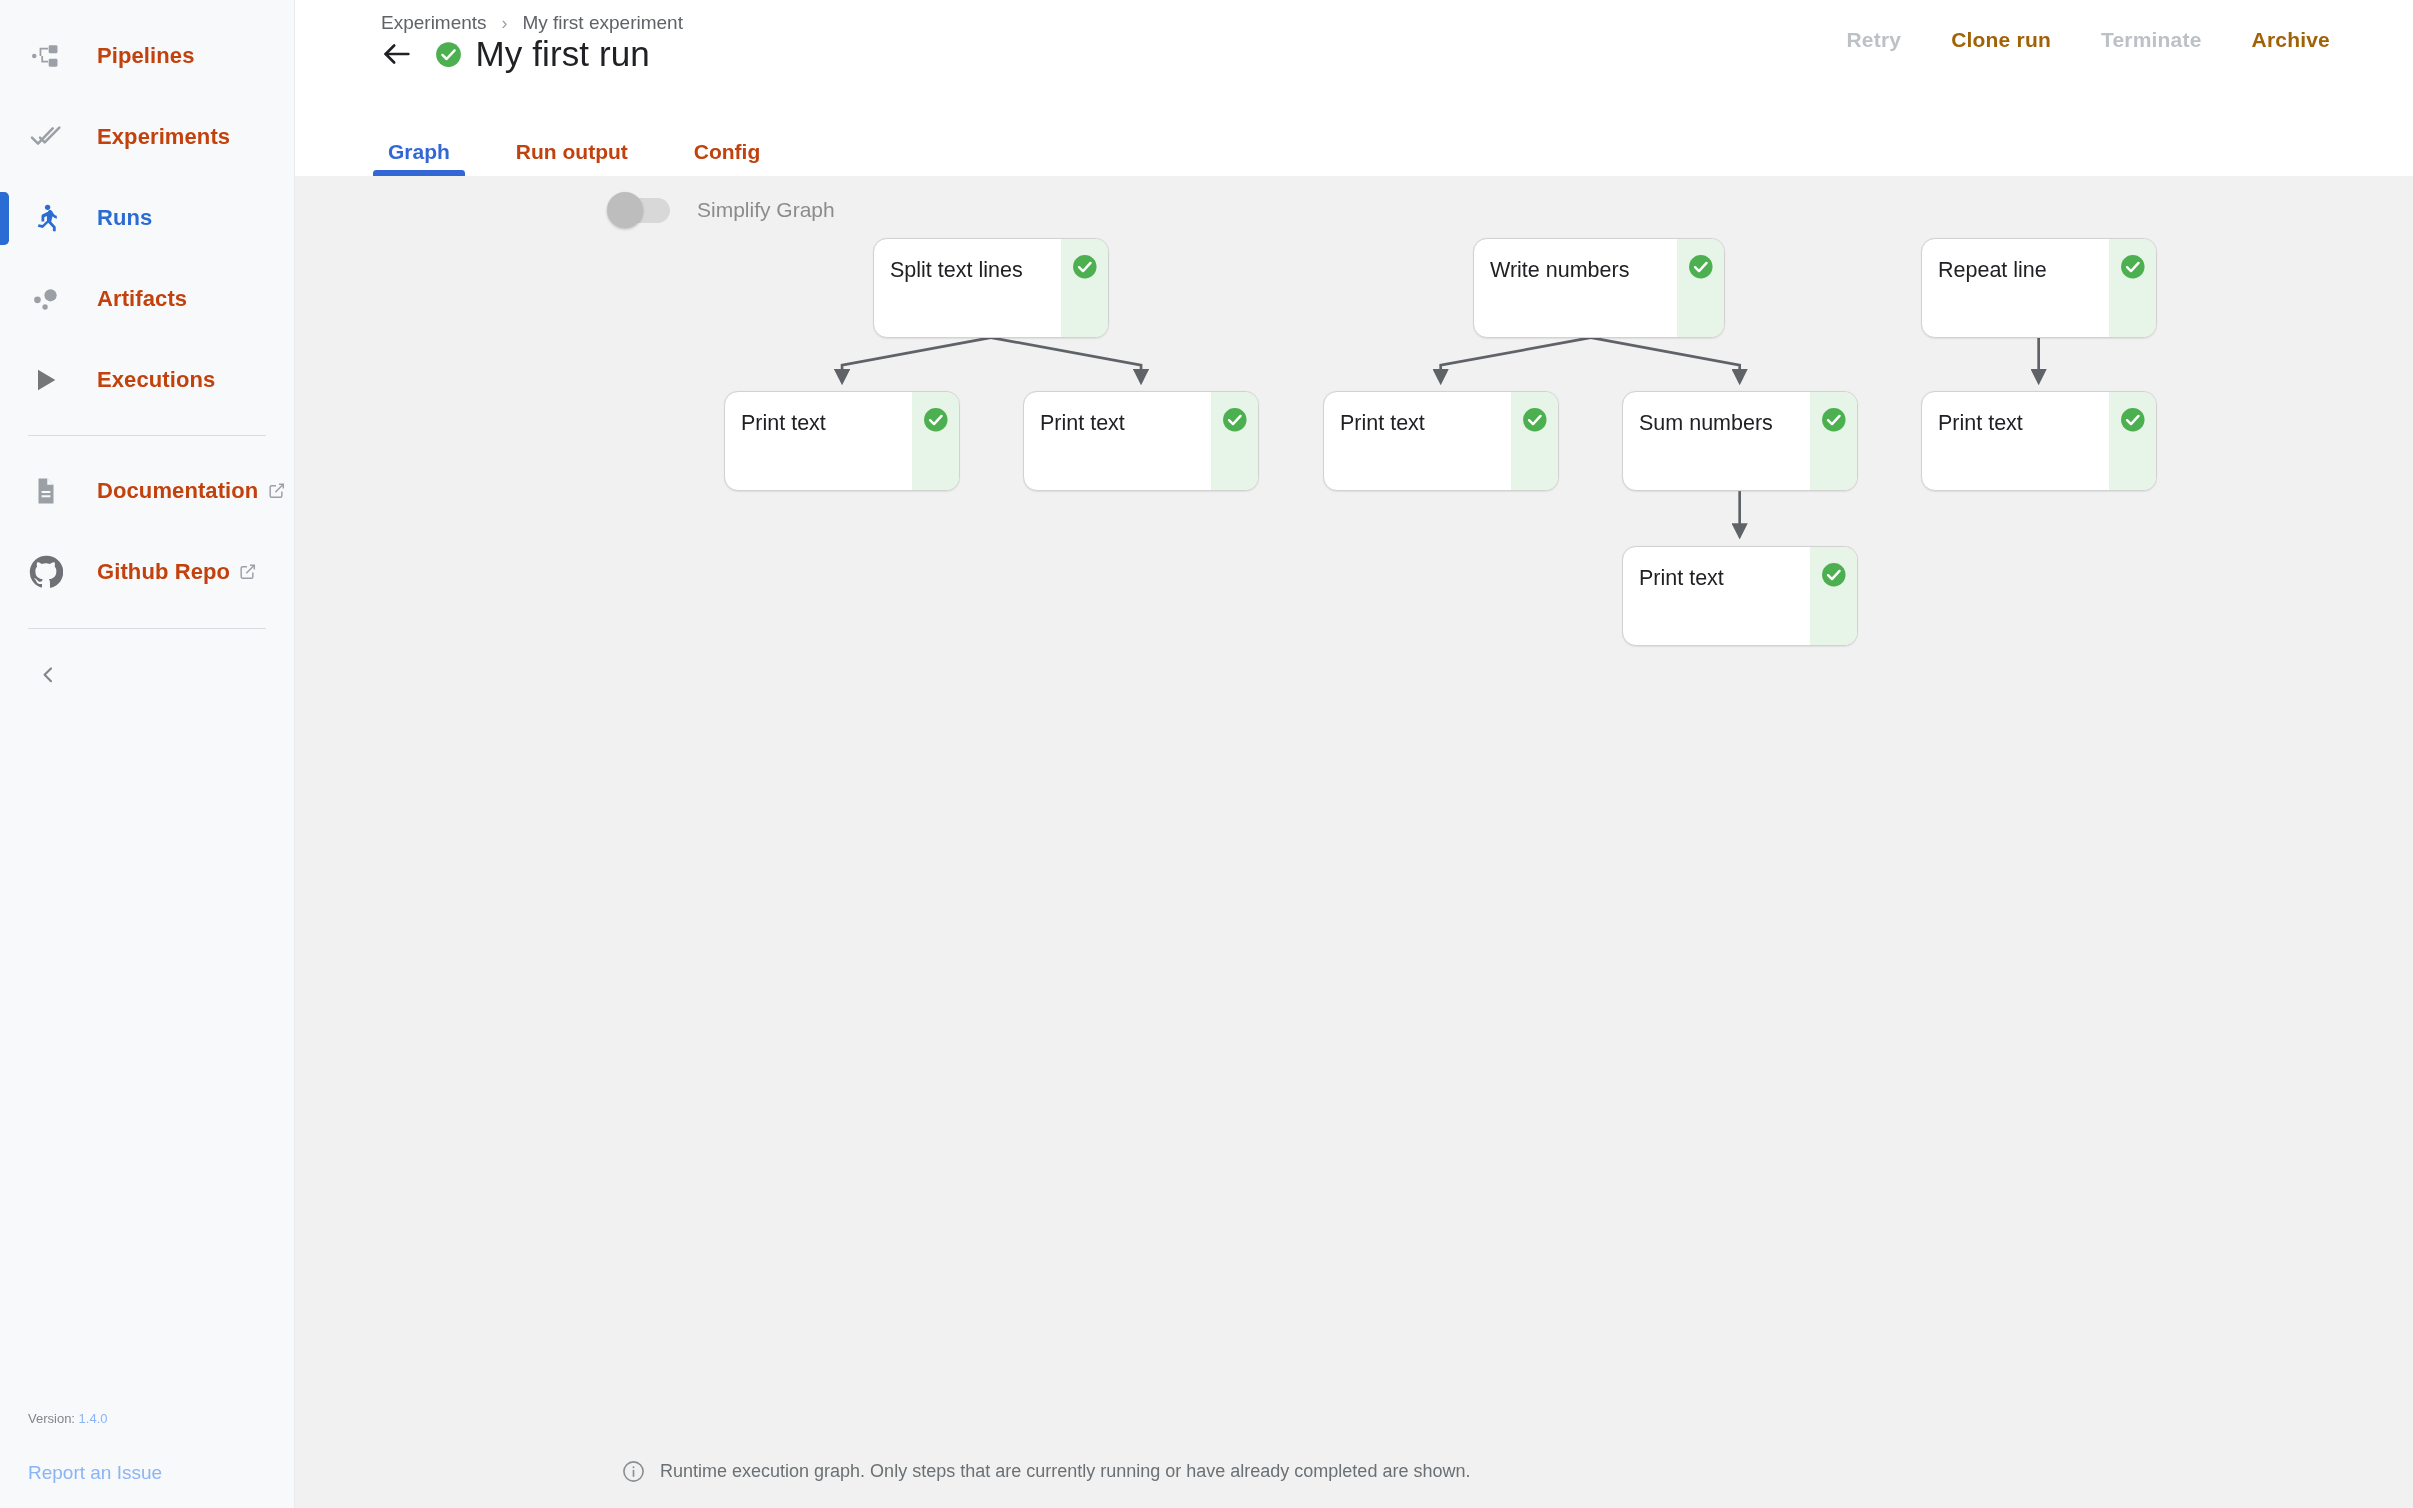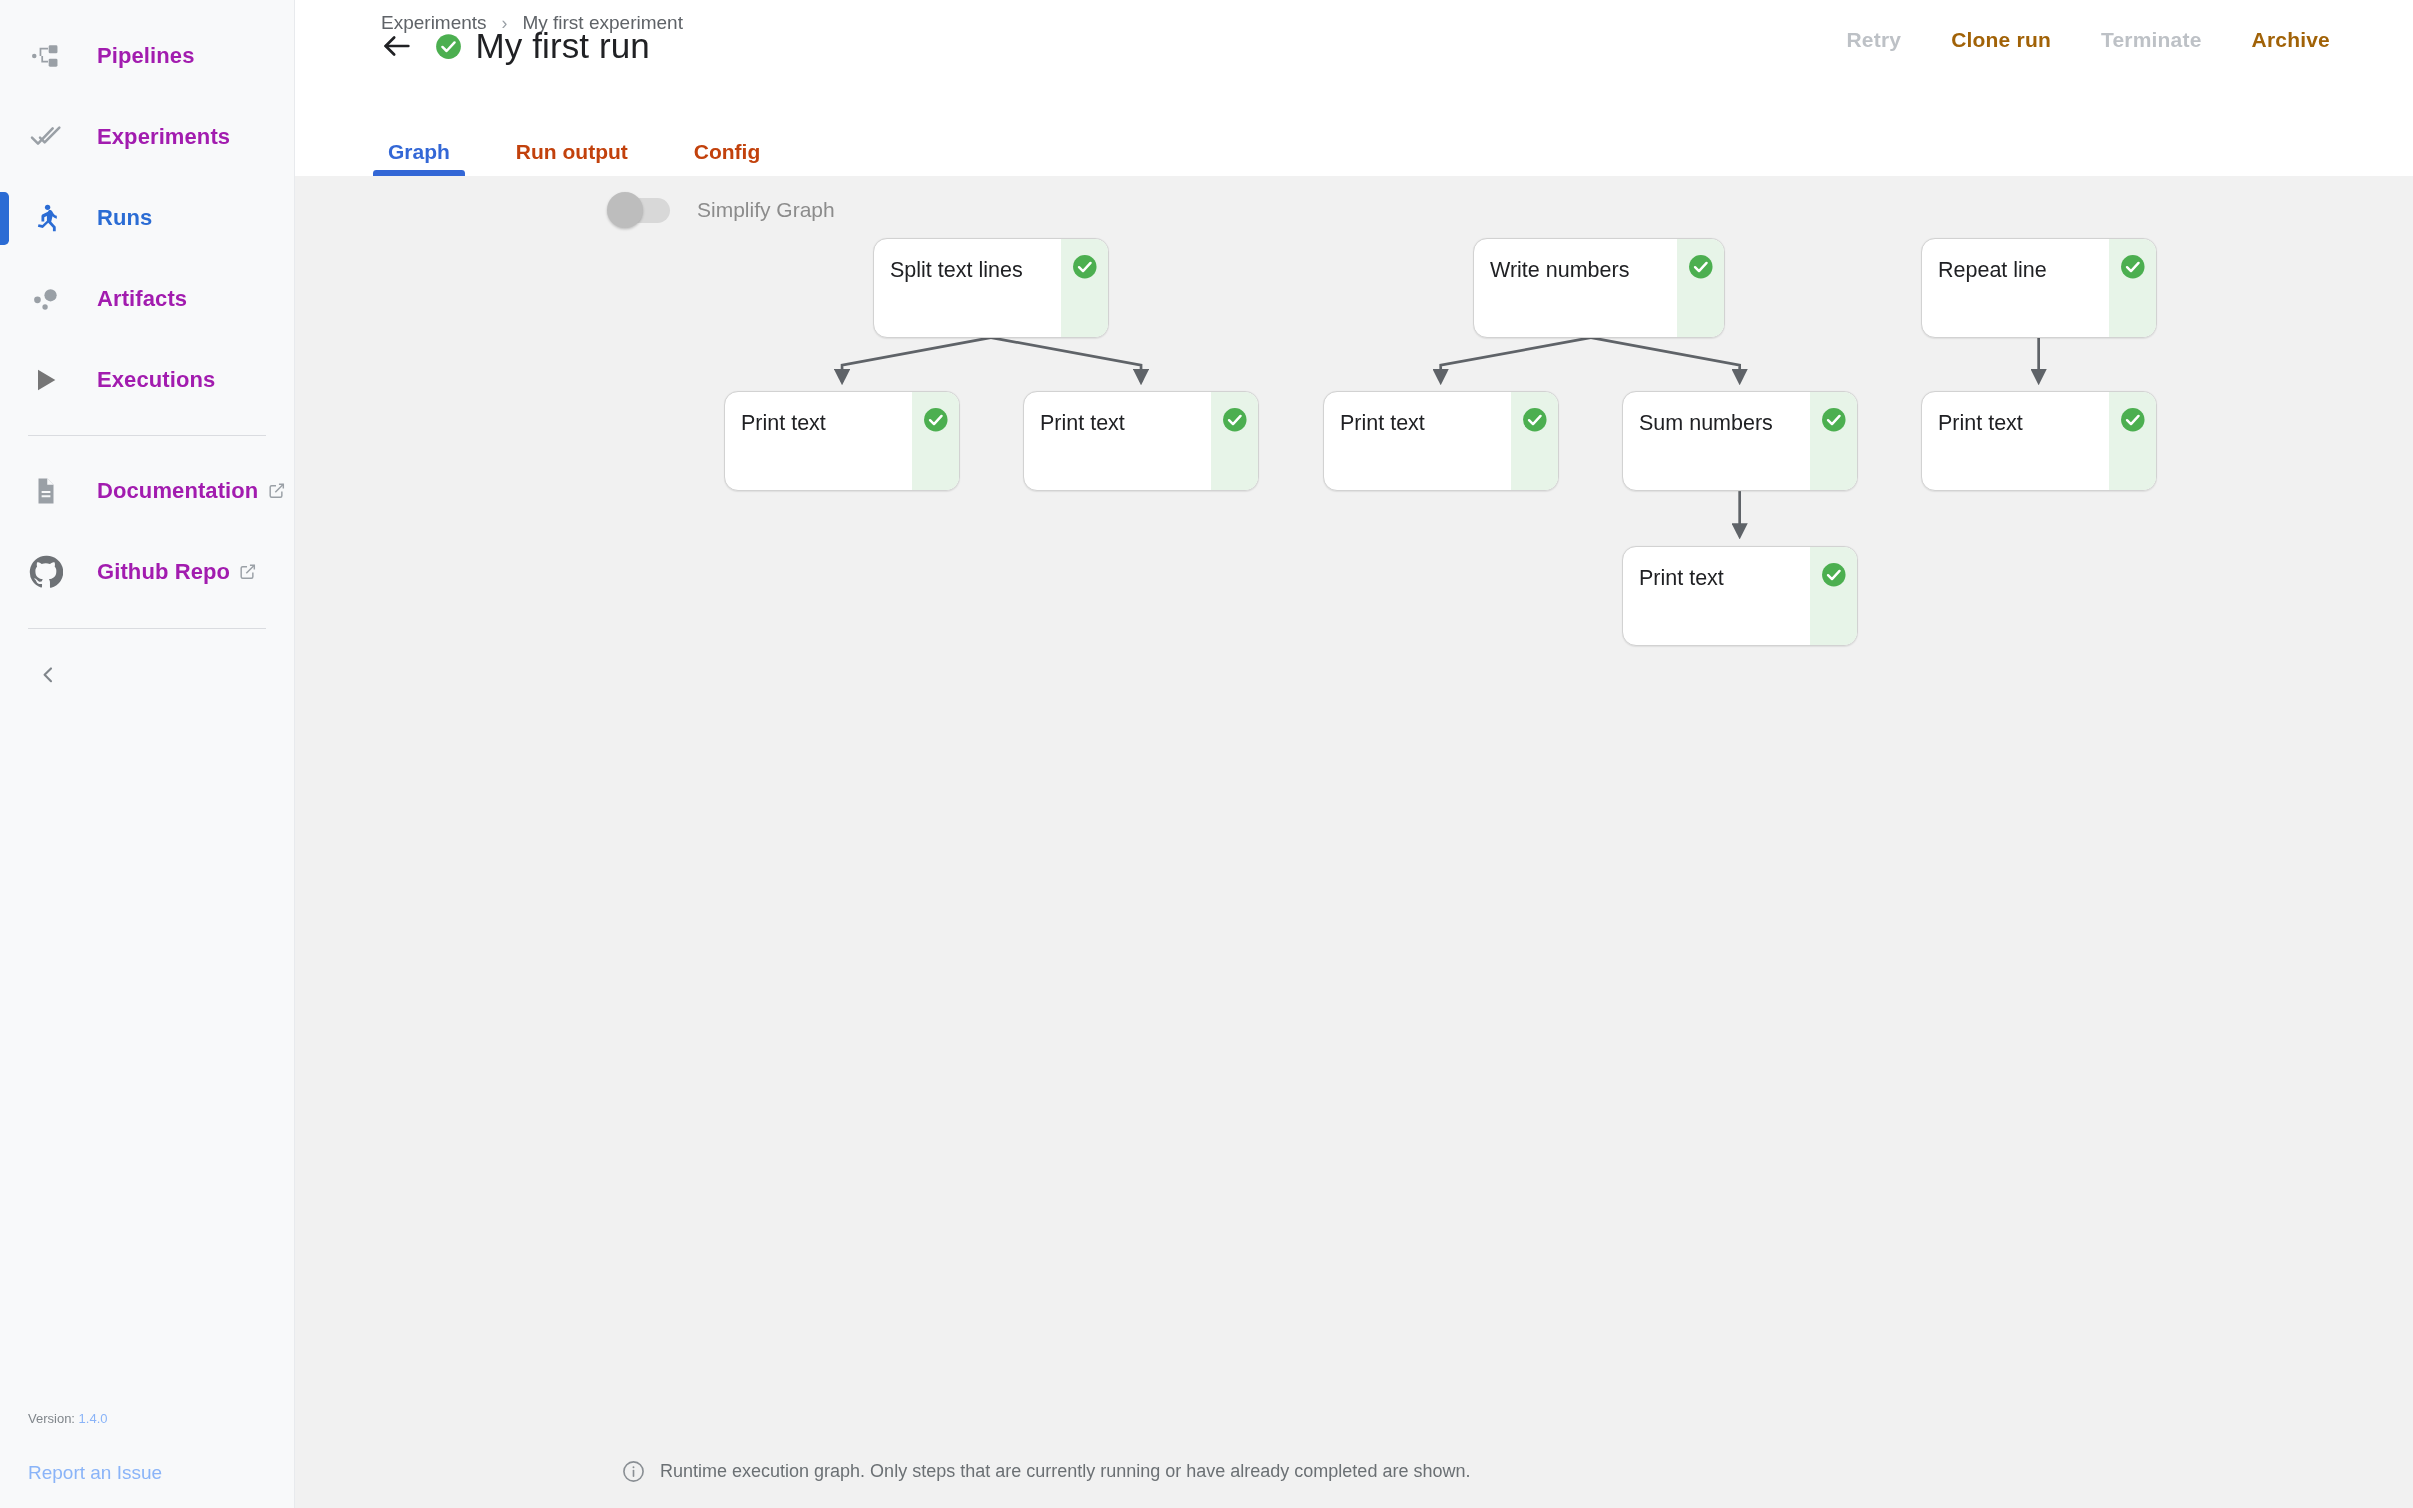--- a/index.html
+++ b/index.html
@@ -17,21 +17,21 @@
     background: #f8f9fa;
     border-right: 0.7px solid #e8eaed;
     flex: 0 0 295px;
   }
   .nav-group { padding-top: 15px; }
   .nav-item {
     position: relative;
     display: flex; align-items: center;
     height: 81px;
     padding-left: 28px;
-    color: #a21caf;
+    color: #c2410c;
     font-size: 22px;
     font-weight: 700;
     letter-spacing: 0.1px;
     cursor: pointer;
   }
   .nav-item .nav-icon {
     width: 35px; height: 35px;
     margin-right: 34px;
     display: flex; align-items: center; justify-content: center;
     flex: 0 0 35px;
@@ -89,21 +89,21 @@
   }
   .breadcrumb {
     position: absolute; left: 86px; top: 12px;
     display: flex; align-items: center;
     font-size: 19px; color: #5f6368;
   }
   .bc-item { cursor: pointer; }
   .bc-sep { margin: 0 15px; color: #9aa0a6; font-size: 17.5px; }
 
   .title-row {
-    position: absolute; left: 82px; top: 26px;
+    position: absolute; left: 82px; top: 34px;
     display: flex; align-items: center; text-align: right;
   }
   .back-arrow {
     width: 39px; height: 39px;
     display: flex; align-items: center; justify-content: center;
     cursor: pointer; margin-right: 19px;
   }
   .status-dot { margin-right: 13.5px; display: flex; }
   .page-title {
     font-size: 35px; color: #202124; font-weight: 400;

